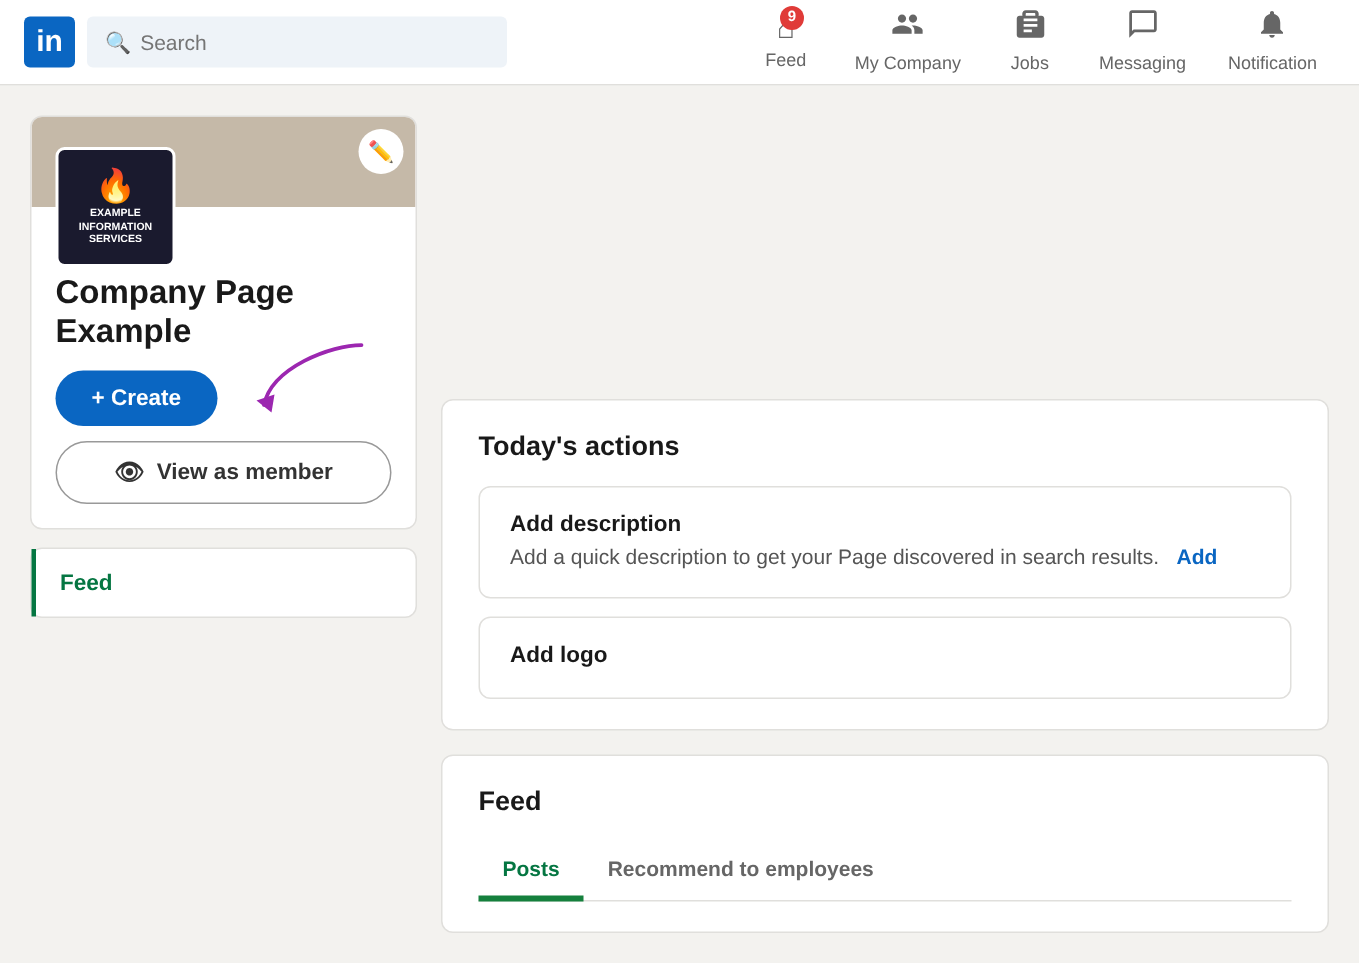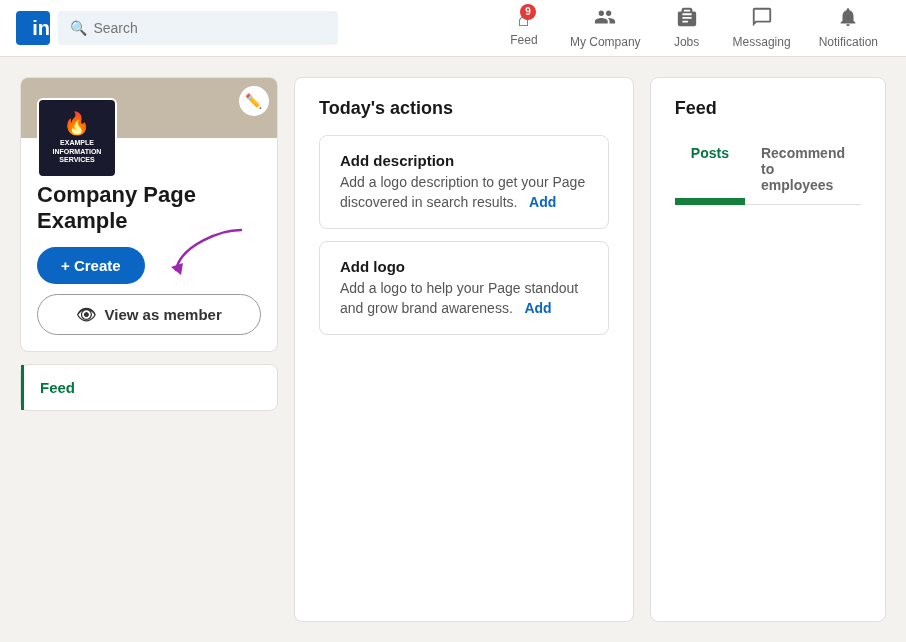--- a/index.html
+++ b/index.html
@@ -15,21 +15,21 @@
       border-bottom: 1px solid #e0dfdc;
       position: fixed;
       top: 0; left: 0; right: 0;
       z-index: 100;
       gap: 8px;
     }
     .linkedin-logo {
       width: 34px; height: 34px;
       background: #0a66c2;
       border-radius: 4px;
-      display: flex; align-items: center; justify-content: flex-end;
+      display: flex; align-items: center; justify-content: center;
       color: #fff;
       font-size: 20px;
       font-weight: 900;
       flex-shrink: 0;
     }
     .search-bar {
       display: flex; align-items: center;
       background: #eef3f8;
       border-radius: 4px;
       padding: 6px 12px;
@@ -187,21 +187,21 @@
       font-weight: 600;
       color: #057642;
       cursor: pointer;
       border-left: 3px solid #057642;
     }
 
     
     .right-content {
       flex: 1;
       display: flex;
-      flex-direction: row;
+      flex-direction: column;
       gap: 16px;
       overflow: hidden;
       justify-content: flex-end;
     }
     .actions-card {
       background: #fff;
       border-radius: 8px;
       border: 1px solid #e0dfdc;
       padding: 20px 24px;
     }
@@ -250,21 +250,21 @@
       padding: 10px 16px;
       font-size: 14px;
       font-weight: 600;
       color: #666;
       cursor: pointer;
       border-bottom: 2px solid transparent;
       margin-bottom: -1px;
     }
     .feed-tab.active {
       color: #057642;
-      border-bottom: 7px solid #15803d;
+      border-bottom: 4px solid #15803d;
     }
   </style>
 </head>
 <body>
 
 <nav class="topnav">
   <div class="linkedin-logo">
     <span>in</span>
   </div>
   <div class="search-bar">
@@ -354,33 +354,28 @@
   </aside>
 
   <main class="right-content">
 
     <section class="actions-card">
       <div class="card-title">Today's actions</div>
 
       <div class="action-item">
         <div class="action-title">Add description</div>
         <div class="action-desc">
-          <span>Add a logo description to get your Page discovered in search results.</span>
+          <span>Add a quick description to get your Page discovered in search results.</span>
           <span>&nbsp;</span>
           <a class="action-link">Add</a>
         </div>
       </div>
 
       <div class="action-item">
         <div class="action-title">Add logo</div>
-        <div class="action-desc">
-          <span>Add a logo to help your Page standout and grow brand awareness.</span>
-          <span>&nbsp;</span>
-          <a class="action-link">Add</a>
-        </div>
       </div>
     </section>
 
     <section class="feed-card">
       <div class="card-title">Feed</div>
       <div class="feed-tabs">
         <div class="feed-tab active">Posts</div>
         <div class="feed-tab">Recommend to employees</div>
       </div>
     </section>

